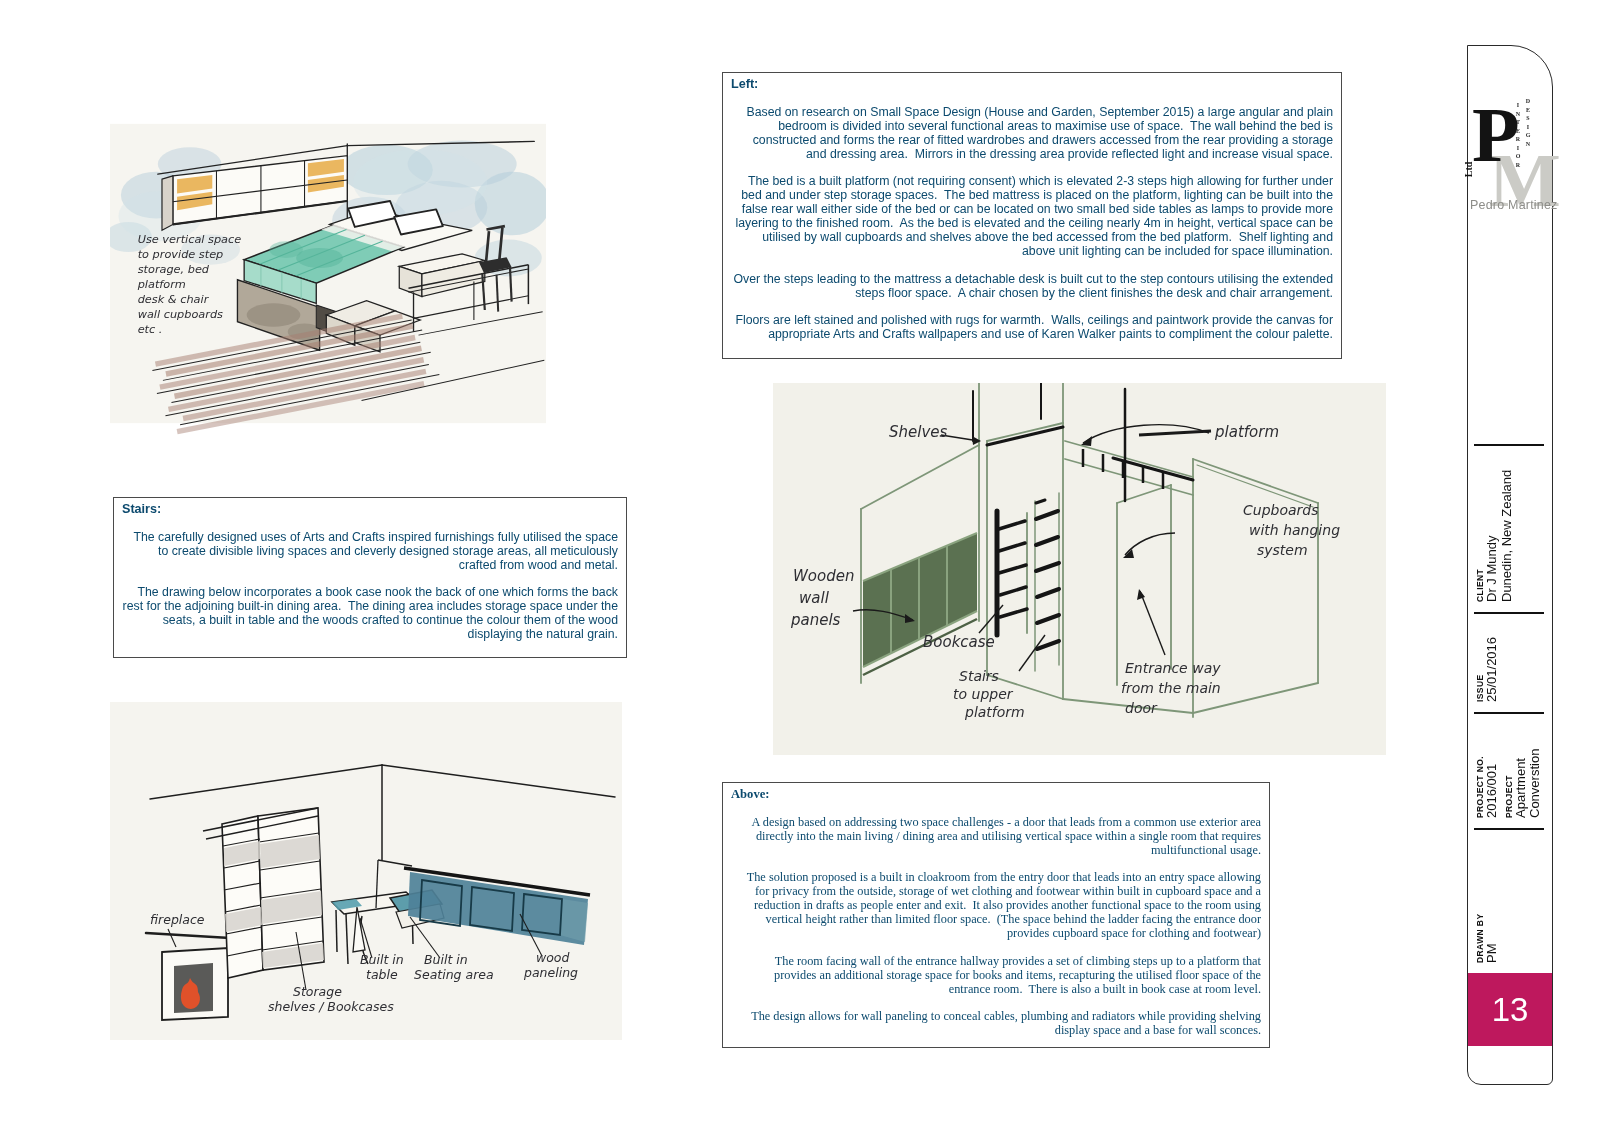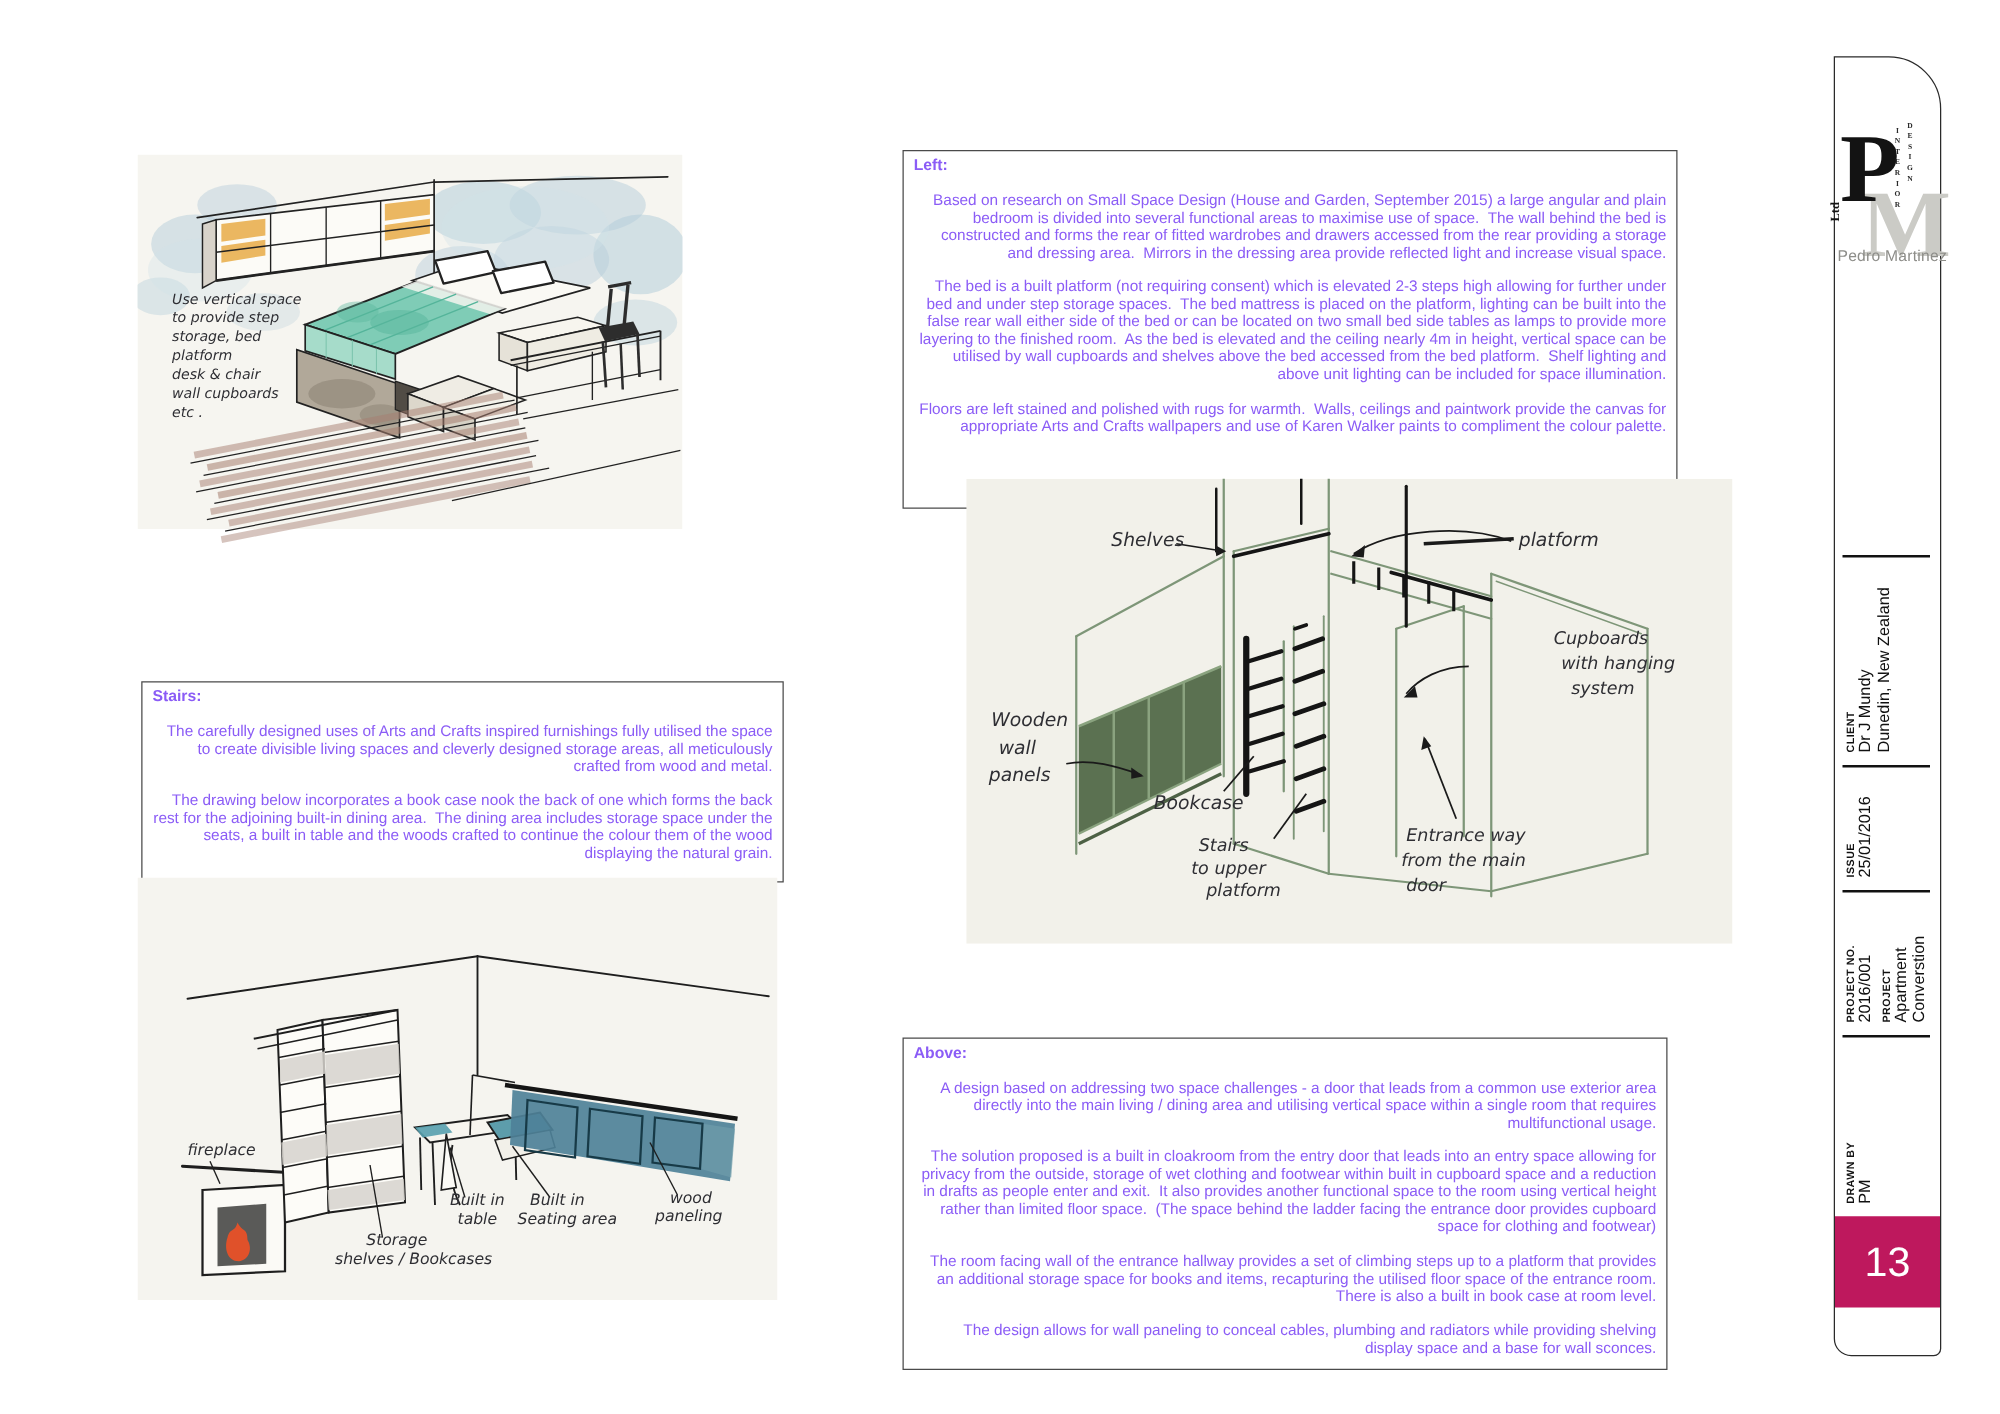--- a/index.html
+++ b/index.html
@@ -1,21 +1,21 @@
 <!DOCTYPE html>
 <html><head>
 <meta charset="utf-8">
 <style>
   html,body{margin:0;padding:0;background:#ffffff;}
   body{width:1600px;height:1131px;overflow:hidden;font-family:"Liberation Sans",sans-serif;}
   #page{position:relative;width:1600px;height:1131px;background:#ffffff;}
 
   
   .panel{position:absolute;box-sizing:border-box;background:#ffffff;border:1px solid #4a4a4a;
-         padding:5px 8px;color:#8b5cf6;margin-top:48px;}
+         padding:5px 8px;color:#0c4a6e;}
   .panel .panel-title{font-size:12.6px;font-weight:bold;line-height:13.9px;margin:0 0 13.9px 0;white-space:pre-wrap;}
   .panel p{font-size:12.3px;line-height:13.9px;margin:0 0 13.9px 0;white-space:pre-wrap;text-align:right;}
   .panel p:last-child{margin-bottom:0;}
 
   
   .sketch{position:absolute;}
   .sketch svg{display:block;width:100%;height:100%;}
   .hand{font-family:"DejaVu Sans",sans-serif;font-style:italic;fill:#2e2e33;}
 
   
@@ -268,20 +268,21 @@
         <text x="426" y="260">wood</text>
         <text x="414" y="275">paneling</text>
       </g>
     </svg>
   </div>
 
   <section class="panel" style="left:722px;top:72px;width:620px;height:287px;">
     <h2 class="panel-title">Left:</h2>
     <p>Based on research on Small Space Design (House and Garden, September 2015) a large angular and plain bedroom is divided into several functional areas to maximise use of space.  The wall behind the bed is constructed and forms the rear of fitted wardrobes and drawers accessed from the rear providing a storage and dressing area.  Mirrors in the dressing area provide reflected light and increase visual space.</p>
     <p>The bed is a built platform (not requiring consent) which is elevated 2-3 steps high allowing for further under bed and under step storage spaces.  The bed mattress is placed on the platform, lighting can be built into the false rear wall either side of the bed or can be located on two small bed side tables as lamps to provide more layering to the finished room.  As the bed is elevated and the ceiling nearly 4m in height, vertical space can be utilised by wall cupboards and shelves above the bed accessed from the bed platform.  Shelf lighting and above unit lighting can be included for space illumination.</p>
+    <p>Over the steps leading to the mattress a detachable desk is built cut to the step contours utilising the extended steps floor space.  A chair chosen by the client finishes the desk and chair arrangement.</p>
     <p>Floors are left stained and polished with rugs for warmth.  Walls, ceilings and paintwork provide the canvas for appropriate Arts and Crafts wallpapers and use of Karen Walker paints to compliment the colour palette.</p>
   </section>
 
   <div class="sketch" style="left:733px;top:383px;width:613px;height:372px;padding-left:40px;">
     <svg viewBox="0 0 613 372">
       <rect x="0" y="0" width="613" height="372" fill="#f2f1ea"></rect>
       <g stroke="#7e9678" stroke-width="1.8" fill="none" stroke-linecap="round">
         <path d="M88,126 L206,62"></path>
           <path d="M88,126 L88,300"></path>
           <path d="M206,62 L206,238"></path>
@@ -376,21 +377,21 @@
         <text x="186" y="298">Stairs</text>
         <text x="180" y="316">to upper</text>
         <text x="192" y="334">platform</text>
         <text x="352" y="290">Entrance way</text>
         <text x="348" y="310">from the main</text>
         <text x="352" y="330">door</text>
       </g>
     </svg>
   </div>
 
-  <section class="panel" style="left:722px;top:782px;width:612px;height:266px;">
+  <section class="panel" style="left:722px;top:782px;width:548px;height:266px;font-family:Liberation Serif, serif;">
     <h2 class="panel-title">Above:</h2>
     <p>A design based on addressing two space challenges - a door that leads from a common use exterior area directly into the main living / dining area and utilising vertical space within a single room that requires multifunctional usage.</p>
     <p>The solution proposed is a built in cloakroom from the entry door that leads into an entry space allowing for privacy from the outside, storage of wet clothing and footwear within built in cupboard space and a reduction in drafts as people enter and exit.  It also provides another functional space to the room using vertical height rather than limited floor space.  (The space behind the ladder facing the entrance door provides cupboard space for clothing and footwear)</p>
     <p>The room facing wall of the entrance hallway provides a set of climbing steps up to a platform that provides an additional storage space for books and items, recapturing the utilised floor space of the entrance room.  There is also a built in book case at room level.</p>
     <p>The design allows for wall paneling to conceal cables, plumbing and radiators while providing shelving display space and a base for wall sconces.</p>
   </section>
 
   <aside class="sidebar">
     <div class="logo">
       <span class="logo-m">M</span>

